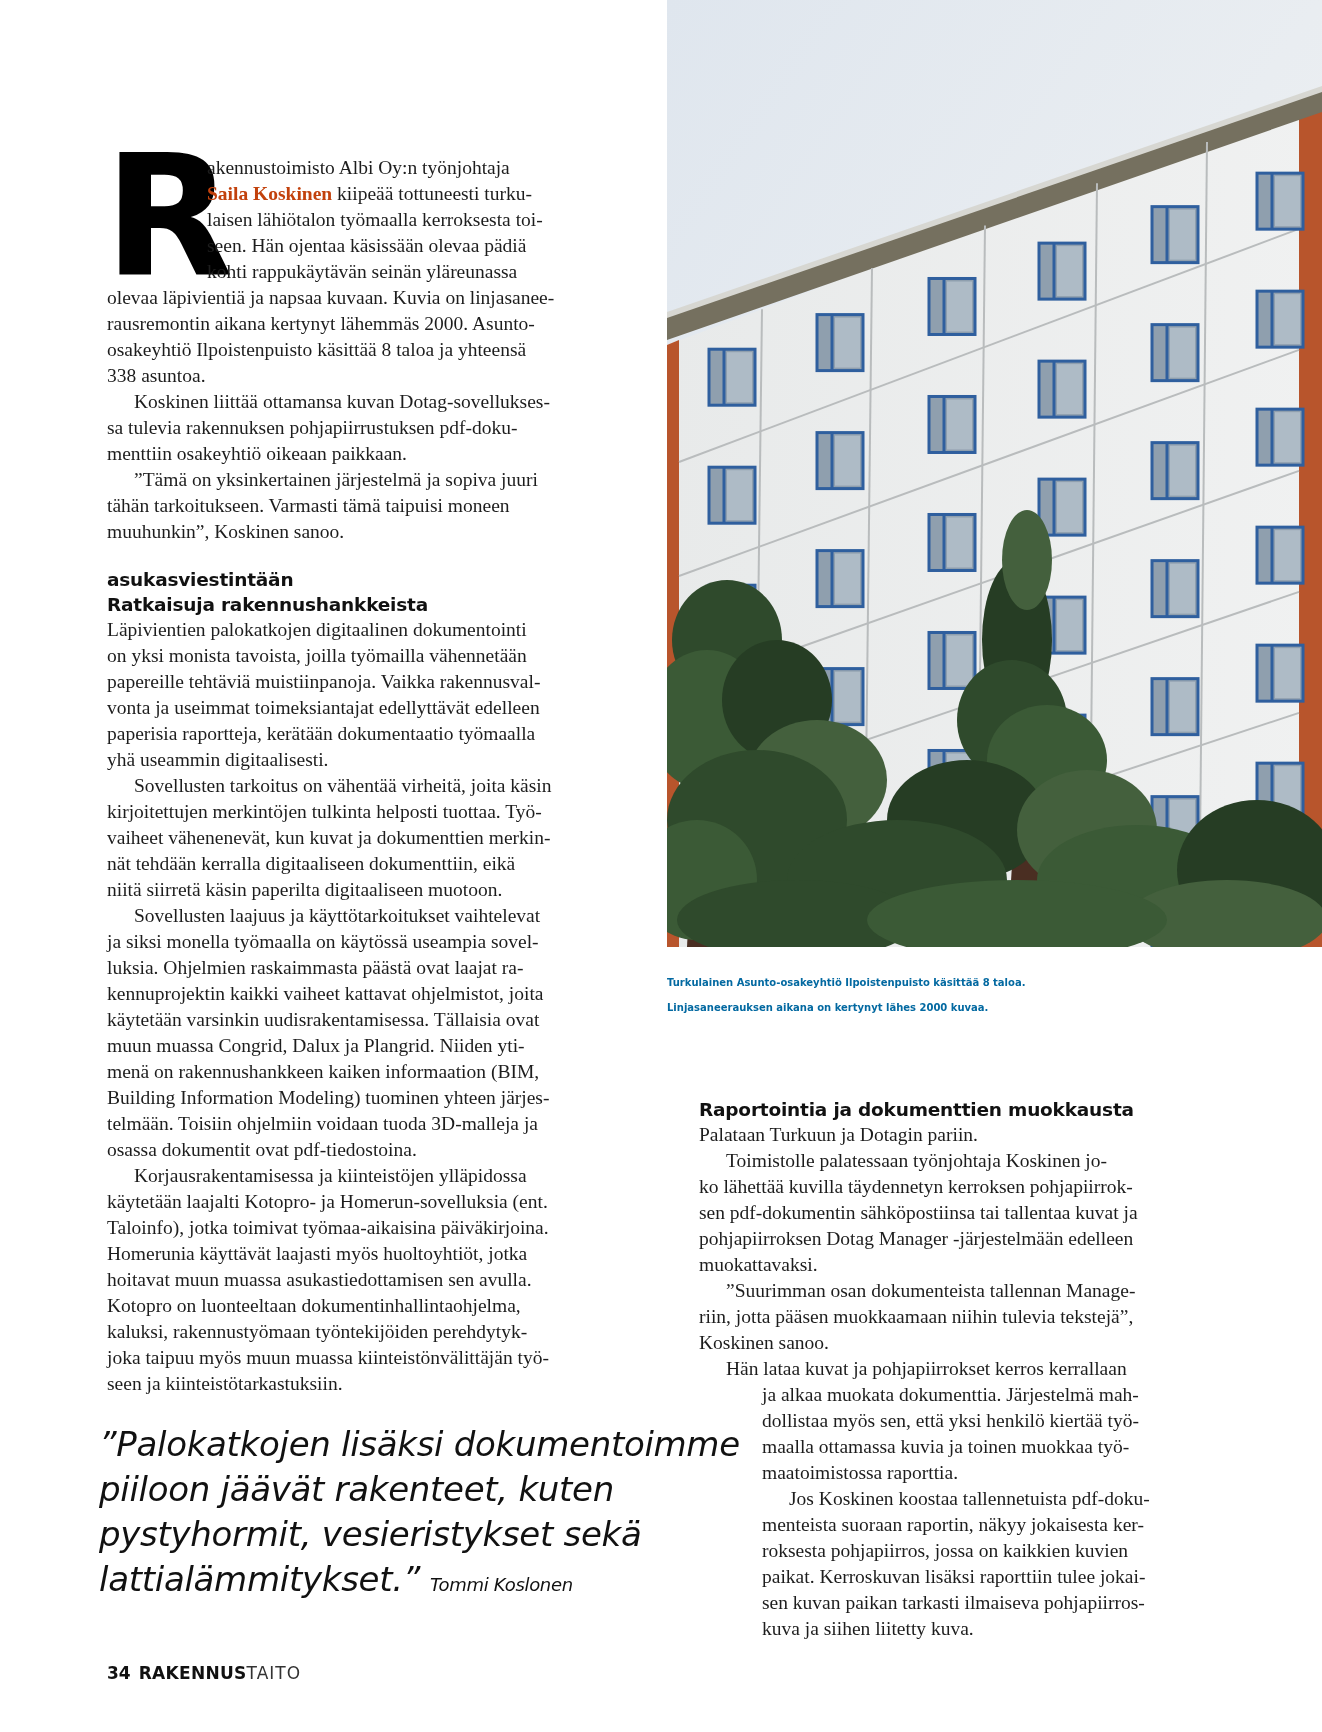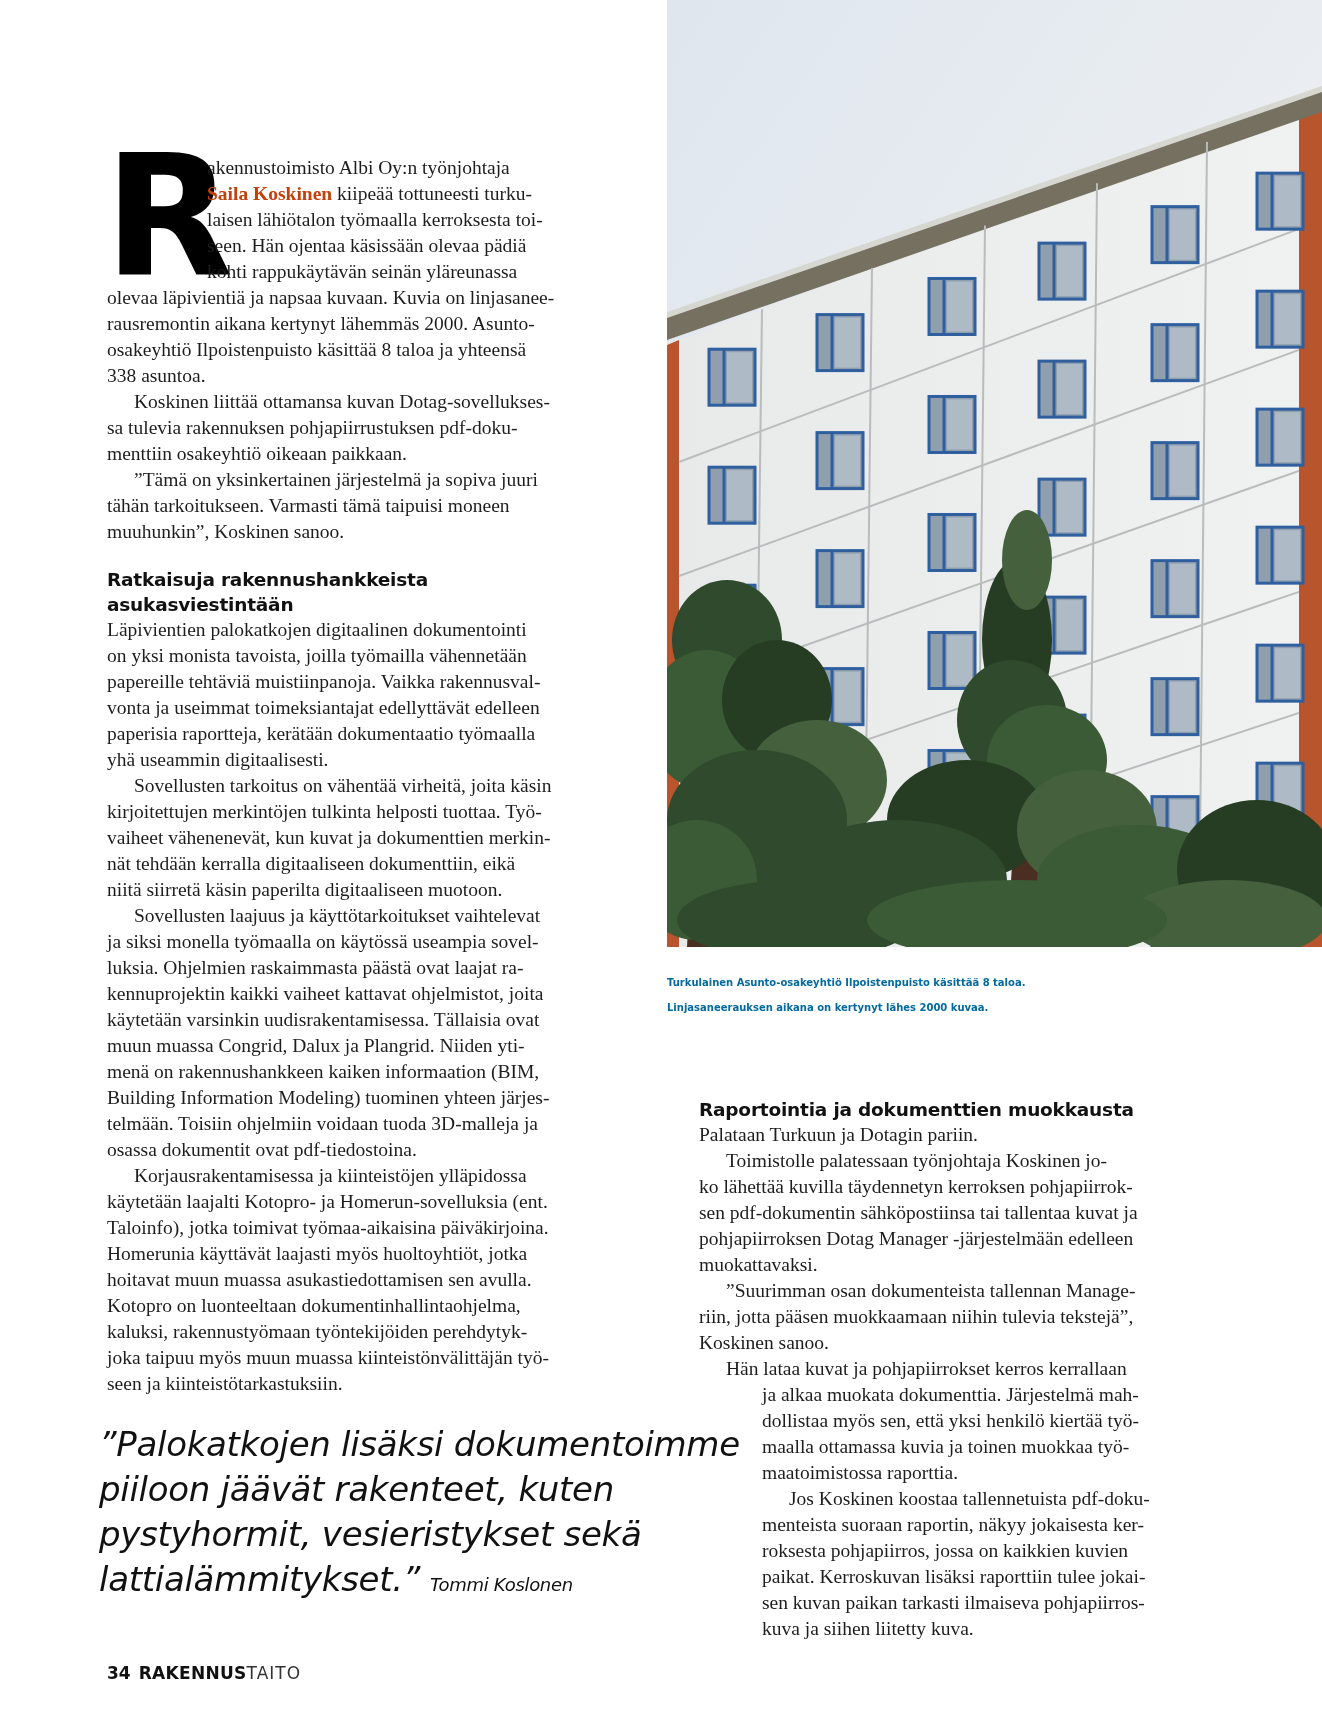--- a/index.html
+++ b/index.html
@@ -294,22 +294,22 @@
       <div class="line">sa tulevia rakennuksen pohjapiirrustuksen pdf-doku-</div>
       <div class="line">menttiin osakeyhtiö oikeaan paikkaan.</div>
     </div>
   <div>
       <div class="line indent">”Tämä on yksinkertainen järjestelmä ja sopiva juuri</div>
       <div class="line">tähän tarkoitukseen. Varmasti tämä taipuisi moneen</div>
       <div class="line">muuhunkin”, Koskinen sanoo.</div>
     </div>
   <div style="height:26px;"></div>
   <div style="margin-top:-4px;">
+    <div class="heading">asukasviestintään</div>
     <div class="heading">Ratkaisuja rakennushankkeista</div>
-    <div class="heading">asukasviestintään</div>
   </div>
   <div>
       <div class="line">Läpivientien palokatkojen digitaalinen dokumentointi</div>
       <div class="line">on yksi monista tavoista, joilla työmailla vähennetään</div>
       <div class="line">papereille tehtäviä muistiinpanoja. Vaikka rakennusval-</div>
       <div class="line">vonta ja useimmat toimeksiantajat edellyttävät edelleen</div>
       <div class="line">paperisia raportteja, kerätään dokumentaatio työmaalla</div>
       <div class="line">yhä useammin digitaalisesti.</div>
     </div>
   <div>

